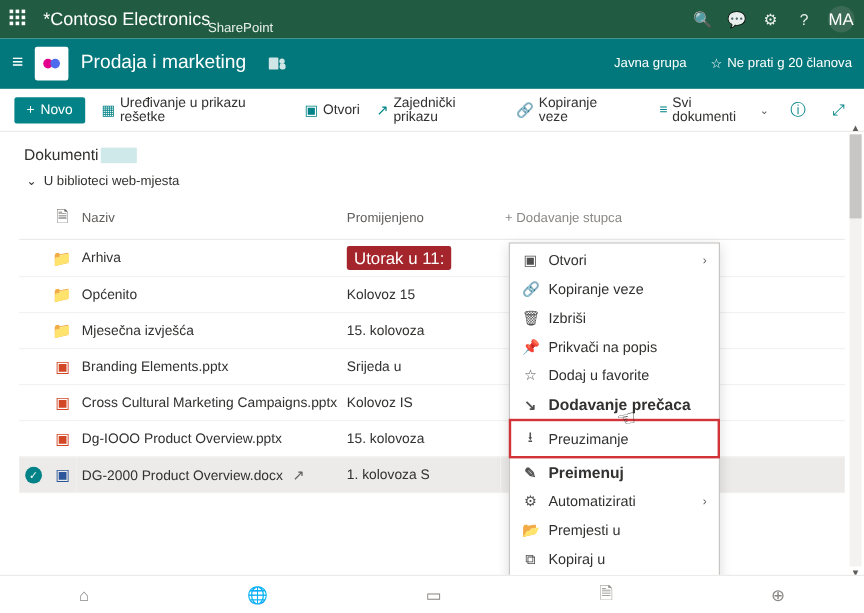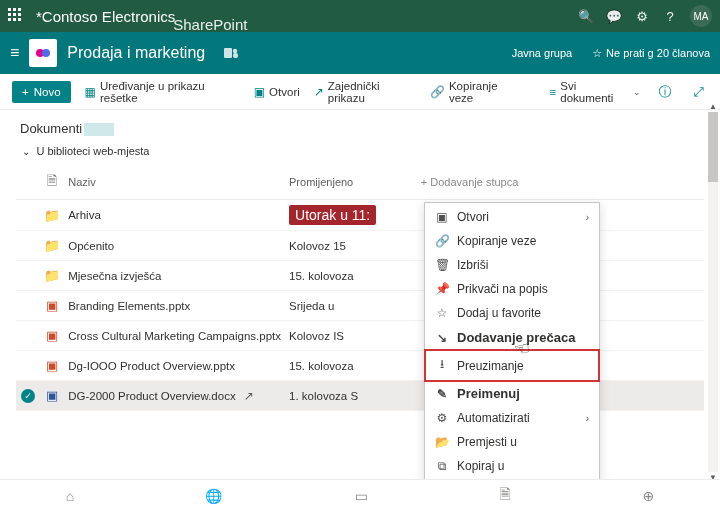--- a/index.html
+++ b/index.html
@@ -2,24 +2,24 @@
 <html><head>
 <meta charset="utf-8">
 <style>
   * { box-sizing: border-box; margin: 0; padding: 0; font-family: "Segoe UI", Arial, sans-serif; }
   body { width: 720px; height: 511px; overflow: hidden; background: #fff; position: relative; font-size: 12px; color: #323130; }
   
   .topbar { height: 32px; background: #215c42; color: #fff; display: flex; align-items: center; padding: 14px 8px; }
   .topbar .waffle { width: 16px; height: 16px; margin-right: 12px; display: grid; grid-template-columns: repeat(3,3px); grid-template-rows: repeat(3,3px); gap: 2px; }
   .topbar .waffle span { background: #fff; }
   .topbar .tenant { font-size: 15px; font-weight: 400; }
-  .topbar .product { font-size: 15px; margin-left: -2px; opacity: .9; margin-top: 16px; }
+  .topbar .product { font-size: 11px; margin-left: -2px; opacity: .9; margin-top: 16px; }
   .topbar .spacer { flex: 1; }
   .topbar .ticon { width: 28px; text-align: center; font-size: 13px; opacity: .9; }
-  .topbar .avatar { width: 22px; height: 22px; border-radius: 50%; background: #3b6b55; display: flex; align-items: center; justify-content: center; font-size: 10px; margin-left: 6px; }
+  .topbar .avatar { width: 22px; height: 22px; border-radius: 50%; background: #3b6b55; display: flex; align-items: center; justify-content: center; font-size: 14px; margin-left: 6px; }
   
   .sitehdr { height: 42px; background: #03787c; color: #fff; display: flex; align-items: center; padding: 0 10px; gap: 10px; }
   .sitehdr .hamb { font-size: 16px; }
   .sitelogo { width: 28px; height: 28px; background: #fff; border-radius: 2px; display: flex; align-items: center; justify-content: center; font-size: 14px; }
   .sitehdr .sitename { font-size: 16px; font-weight: 400; }
   .sitehdr .teams { margin-left: 8px; opacity: .9; font-size: 13px; }
   .sitehdr .spacer { flex: 1; }
   .sitehdr .grp { font-size: 11px; margin-right: 10px; }
   .sitehdr .follow { font-size: 11px; display: flex; align-items: center; gap: 4px; }
   

